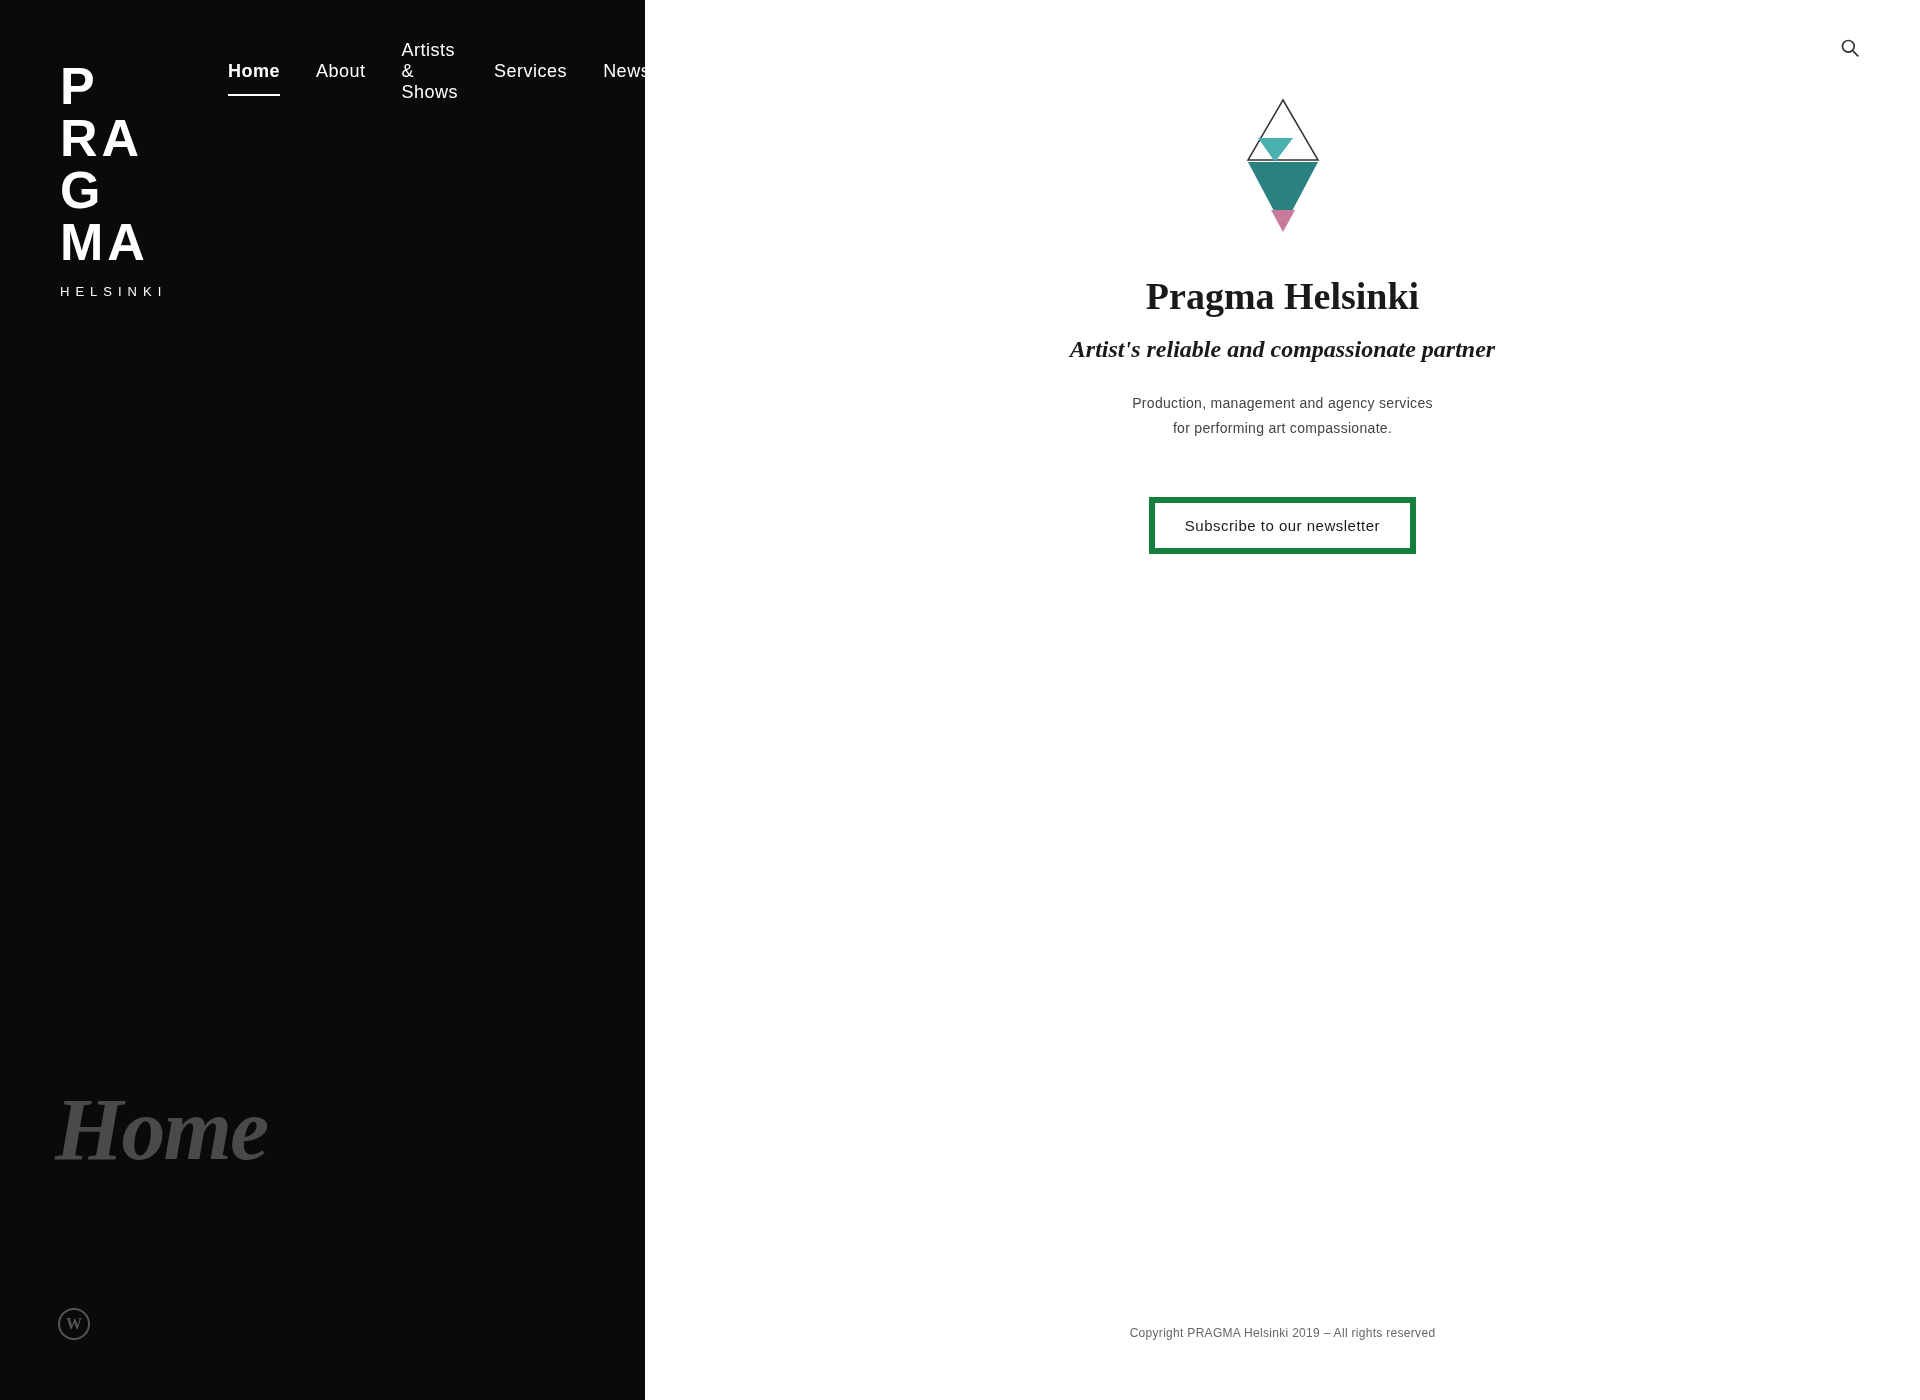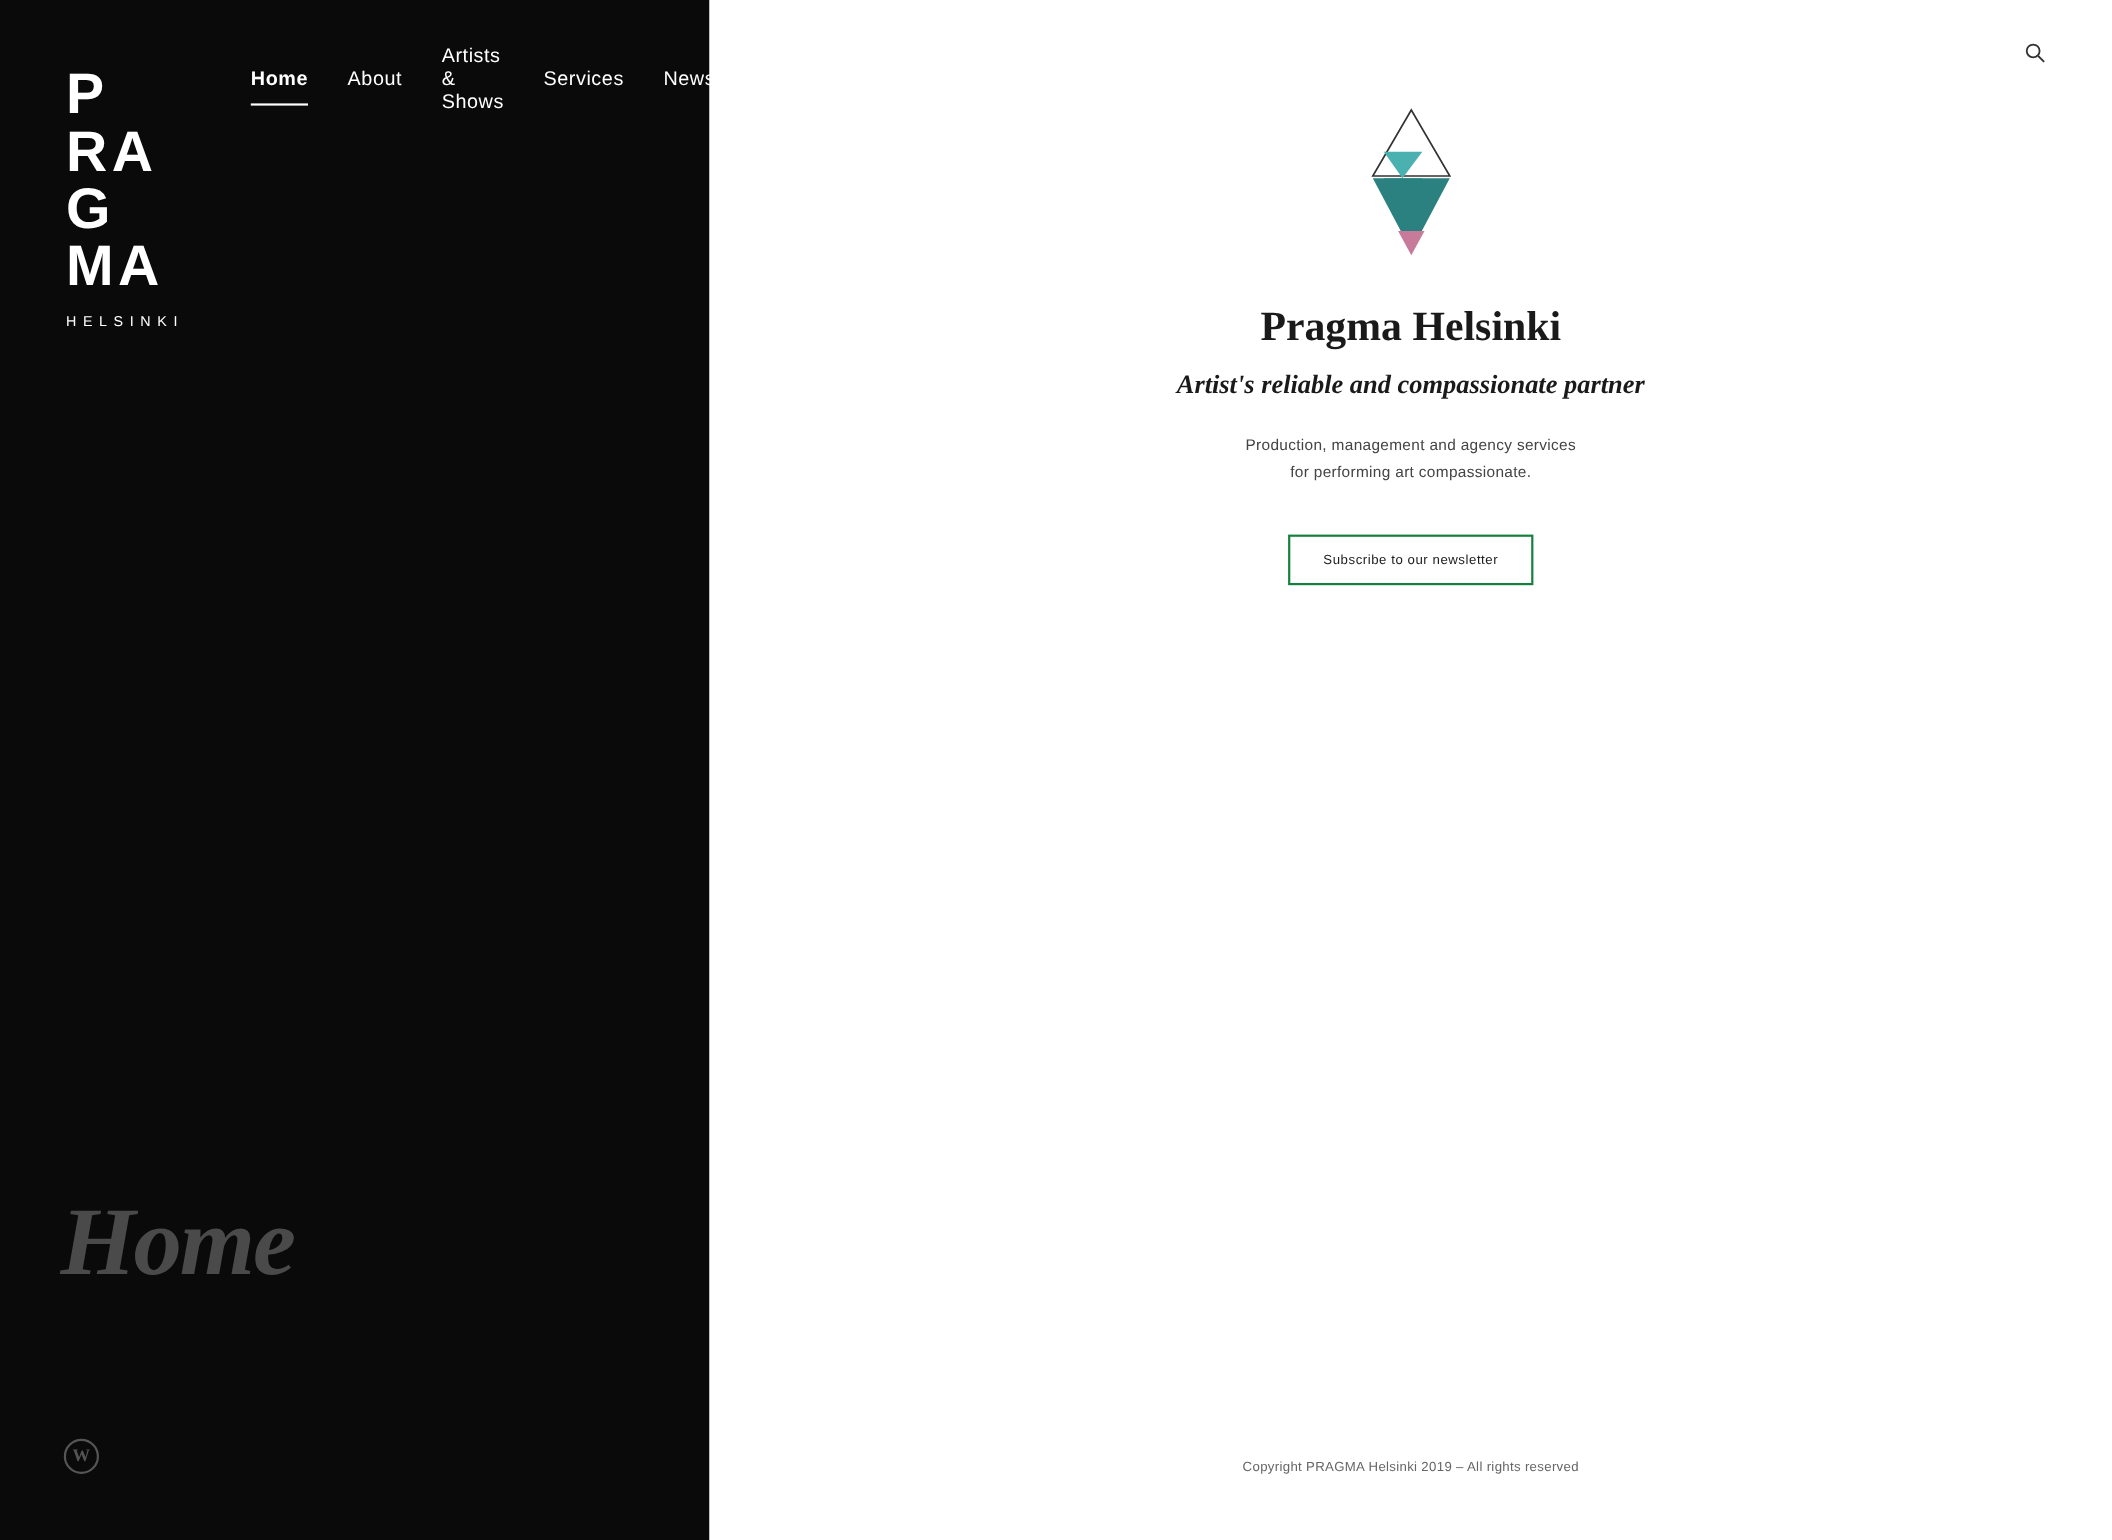--- a/index.html
+++ b/index.html
@@ -157,30 +157,30 @@
       margin-bottom: 28px;
       text-align: center;
     }
 
     .site-description {
       font-family: 'Helvetica Neue', Arial, sans-serif;
       font-size: 14px;
       color: #444;
       text-align: center;
       line-height: 1.8;
-      margin-bottom: 44px;
+      margin-bottom: 56px;
       letter-spacing: 0.3px;
     }
 
     .newsletter-btn {
-      border: 2px solid #15803d;
+      border: 6px solid #15803d;
       background: transparent;
       color: #1a1a1a;
       font-family: 'Helvetica Neue', Arial, sans-serif;
-      font-size: 12px;
+      font-size: 15px;
       font-weight: 500;
       letter-spacing: 0.5px;
       padding: 14px 30px;
       cursor: pointer;
       text-transform: none;
     }
 
     .copyright {
       position: absolute;
       bottom: 60px;

